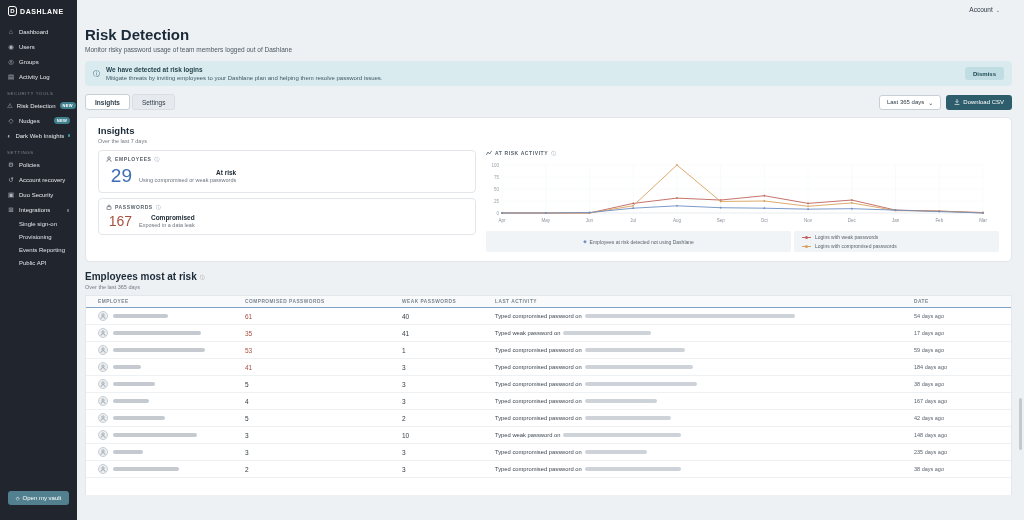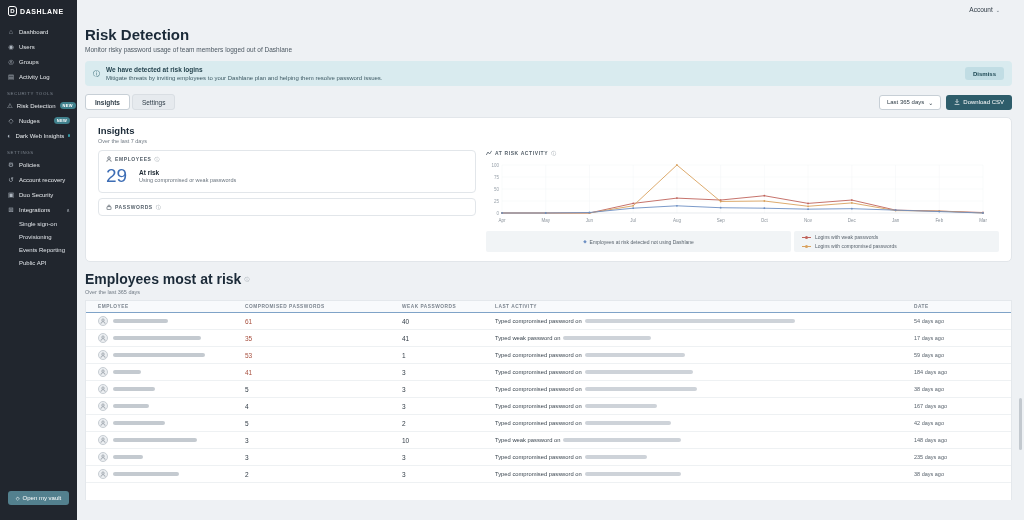--- a/index.html
+++ b/index.html
@@ -63,21 +63,21 @@
   .download-btn { background:#2e5d6b; border:none; border-radius:3px; font-size:6px;
                   color:#fff; padding:3px 8px; display:flex; align-items:center; gap:3px;
                   font-family:inherit; cursor:pointer; }
 
   
   .insights-card { margin-top:7px; background:#fff; border:1px solid #e2e6ea;
                    border-radius:5px; padding:7px 12px 9px; }
   .insights-h { font-size:9.5px; font-weight:bold; color:#1b2a38; }
   .insights-sub { font-size:5.5px; color:#717b85; margin:2px 0 6px; }
   .insights-body { display:flex; gap:10px; }
-  .left-col { width:378px; display:flex; flex-direction:column; gap:5px; flex-shrink:0; }
+  .left-col { width:378px; display:flex; flex-direction:column; gap:5px; flex-shrink:0;text-align:right; }
   .stat-card { border:1px solid #e2e6ea; border-radius:4px; padding:5px 7px; }
   .stat-header { display:flex; align-items:center; gap:3px; font-size:5px; font-weight:bold;
                  letter-spacing:.6px; color:#57626c; }
   .info-i { font-size:5px; color:#8a949d; font-weight:normal; }
   .stat-row { display:flex; align-items:center; gap:7px; margin-top:3px; }
   .big-blue { font-size:19px; color:#3d6db5; width:26px; }
   .big-red { font-size:14px; color:#a8503f; width:26px; }
   .stat-l1 { font-size:6.5px; font-weight:bold; color:#202b35; }
   .stat-l2 { font-size:5.5px; color:#6b757f; margin-top:1px; }
 
@@ -93,21 +93,21 @@
   .legend-seg { width:205px; background:#f1f4f6; border-radius:2px; padding:3px 8px;
                 display:flex; flex-direction:column; justify-content:center; gap:3px; }
   .legend-row { display:flex; align-items:center; gap:4px; }
   .legend-mark { width:9px; height:1px; position:relative; }
   .legend-mark::after { content:""; position:absolute; left:3px; top:-1px; width:3px;
                         height:3px; border-radius:50%; background:inherit; }
   .legend-label { font-size:5px; color:#5a646e; }
 
   
   .table-heading { margin-top:9px; display:flex; align-items:center; gap:3px; }
-  .table-h { font-size:14px; font-weight:bold; color:#1b2a38; }
+  .table-h { font-size:10px; font-weight:bold; color:#1b2a38; }
   .table-sub { font-size:5.5px; color:#717b85; margin-top:2px; }
   .table-card { margin-top:5px; background:#fff; border:1px solid #e4e8ec;
                 border-bottom:none; min-height:200px; }
   .tgrid { display:grid; grid-template-columns:147px 157px 93px 419px 1fr;
            align-items:center; padding-left:12px; }
   .thead { background:#f8fafc; border-bottom:1px solid #7fa3c8; height:12px; }
   .th { font-size:4.8px; letter-spacing:.5px; color:#7c858f; font-weight:bold; }
   .trow { height:17px; border-bottom:1px solid #eef1f3; }
   .emp-cell { display:flex; align-items:center; gap:5px; }
   .avatar { width:10px; height:10px; border-radius:50%; background:#eceff2;
@@ -286,20 +286,27 @@
           </div>
 
           <div class="stat-card">
             <div class="stat-header">
               <svg width="6" height="6" viewBox="0 0 6 6">
                 <rect x="1" y="2.6" width="4" height="3" rx="0.5" fill="none" stroke="#57626c" stroke-width="0.7"></rect>
                 <path d="M2 2.6 v-0.6 a1 1 0 0 1 2 0 v0.6" fill="none" stroke="#57626c" stroke-width="0.7"></path>
               </svg>
               <span>PASSWORDS</span>
               <span class="info-i">ⓘ</span>
+            </div>
+            <div class="stat-row">
+              <span class="big-red">167</span>
+              <span>
+                <div class="stat-l1">Compromised</div>
+                <div class="stat-l2">Exposed in a data leak</div>
+              </span>
             </div>
           </div>
 
         </div>
 
         <div class="chart-col">
           <div class="chart-header">
             <svg width="6" height="6" viewBox="0 0 6 6">
               <path d="M0.3 5 L2 2 L3.6 4 L5.7 0.8" fill="none" stroke="#57626c" stroke-width="0.8"></path>
             </svg>

